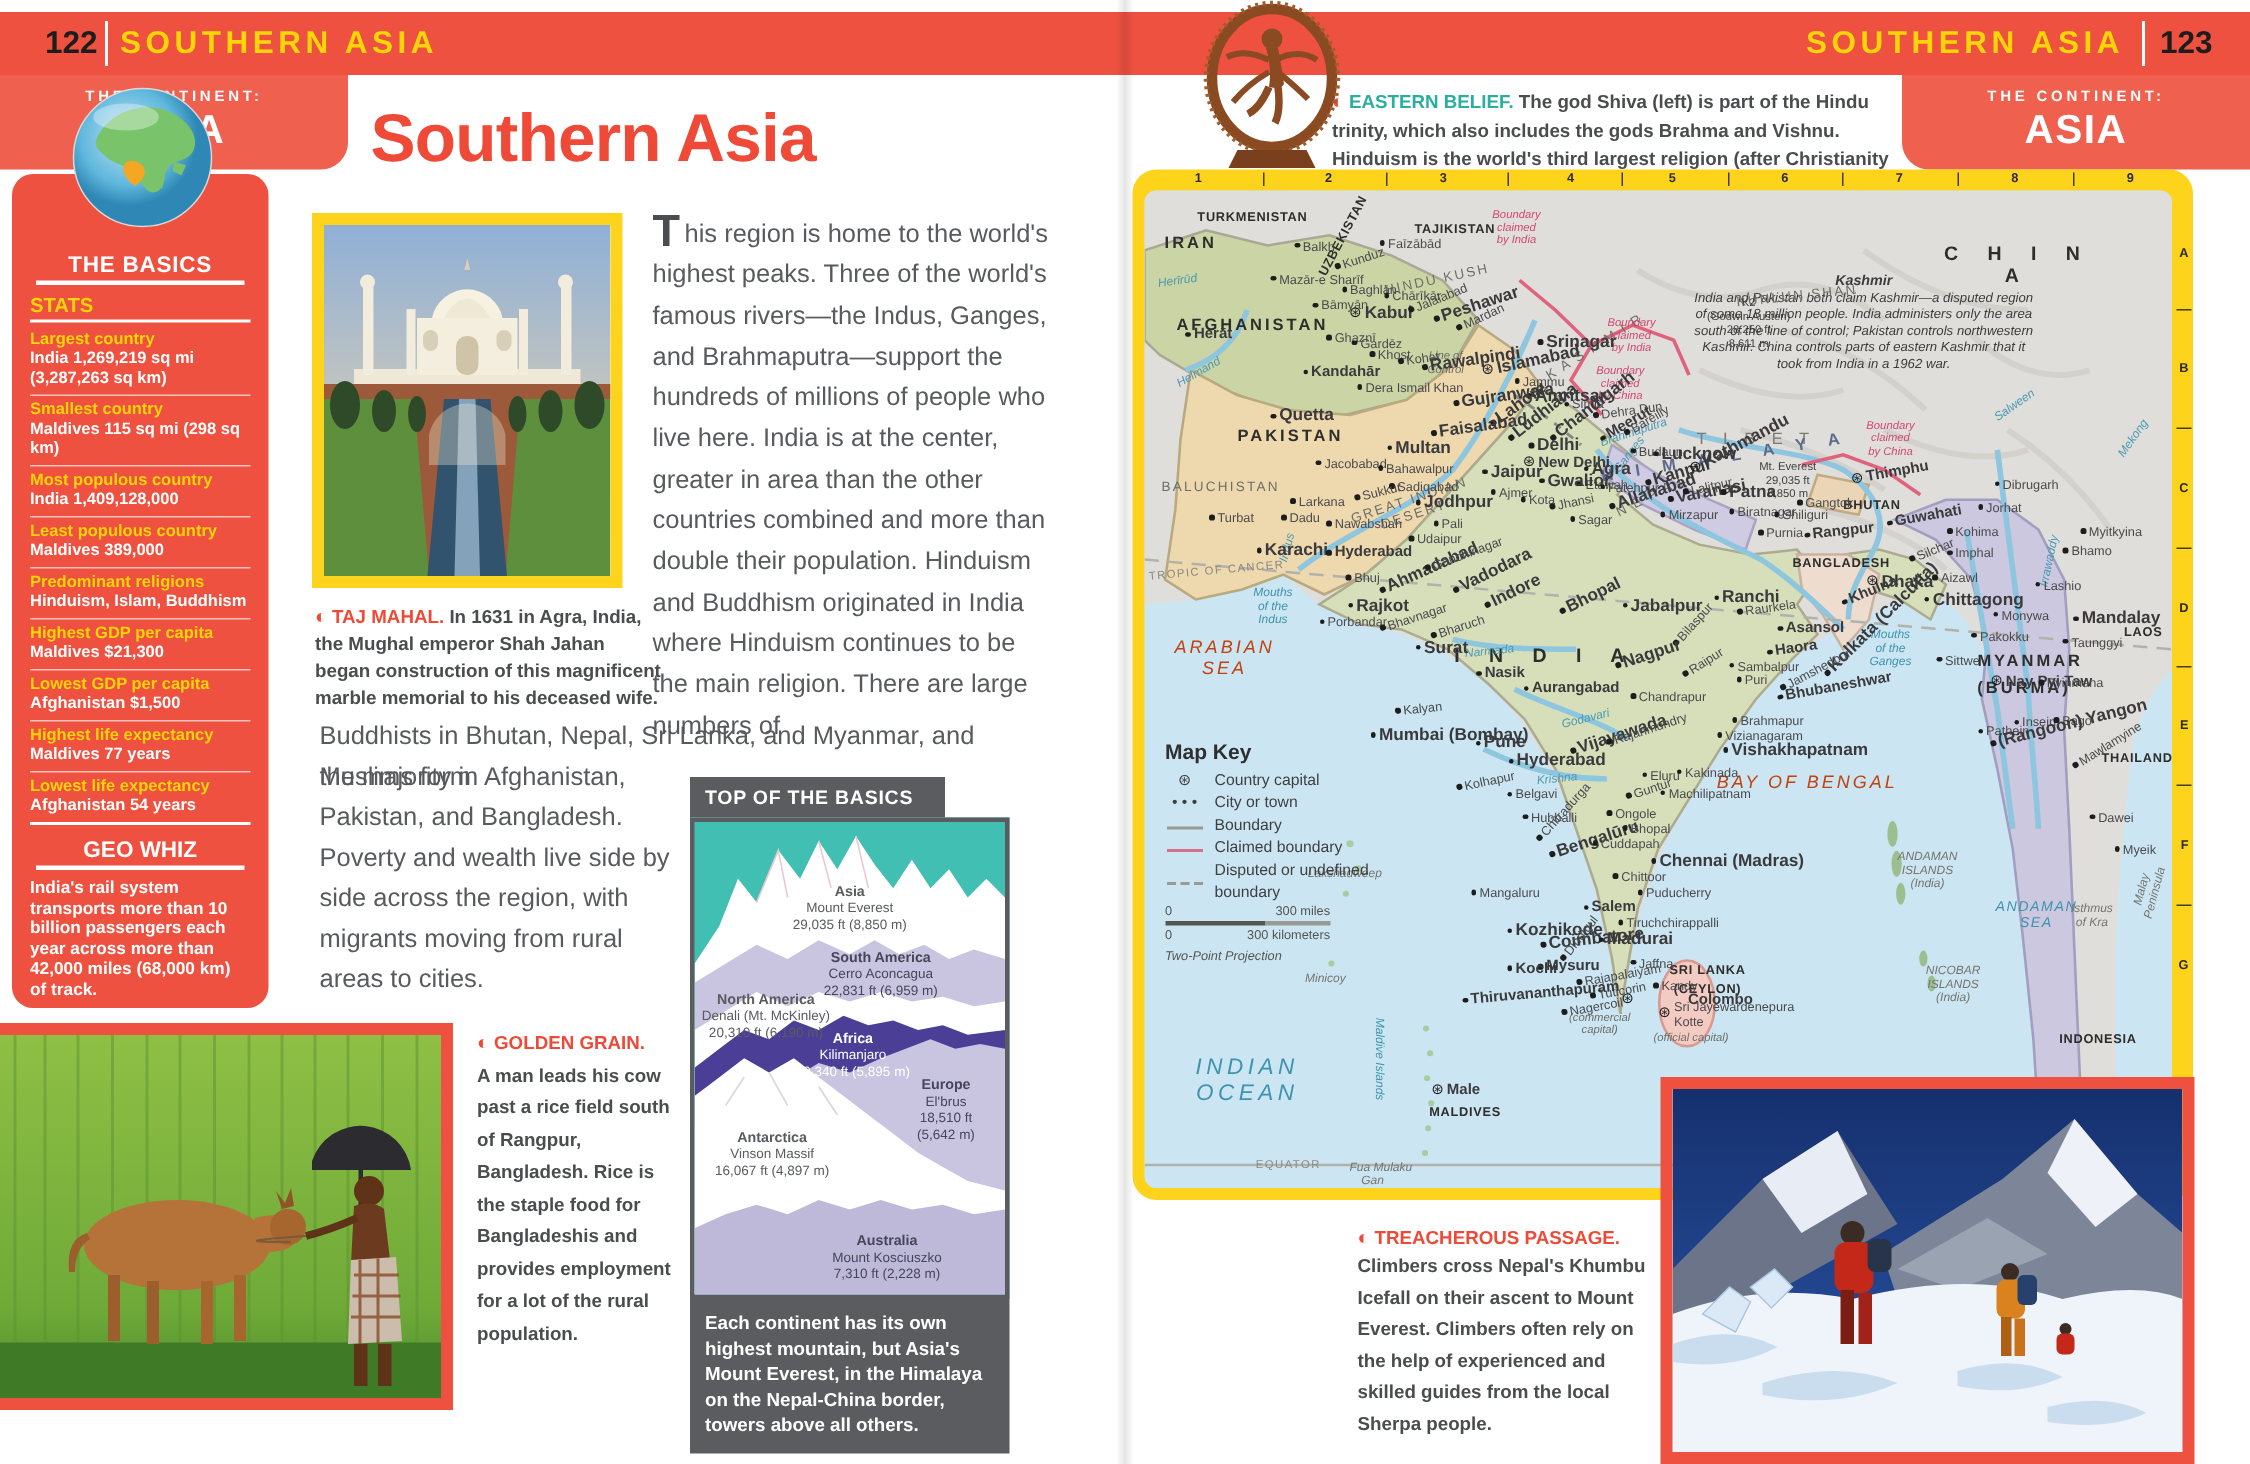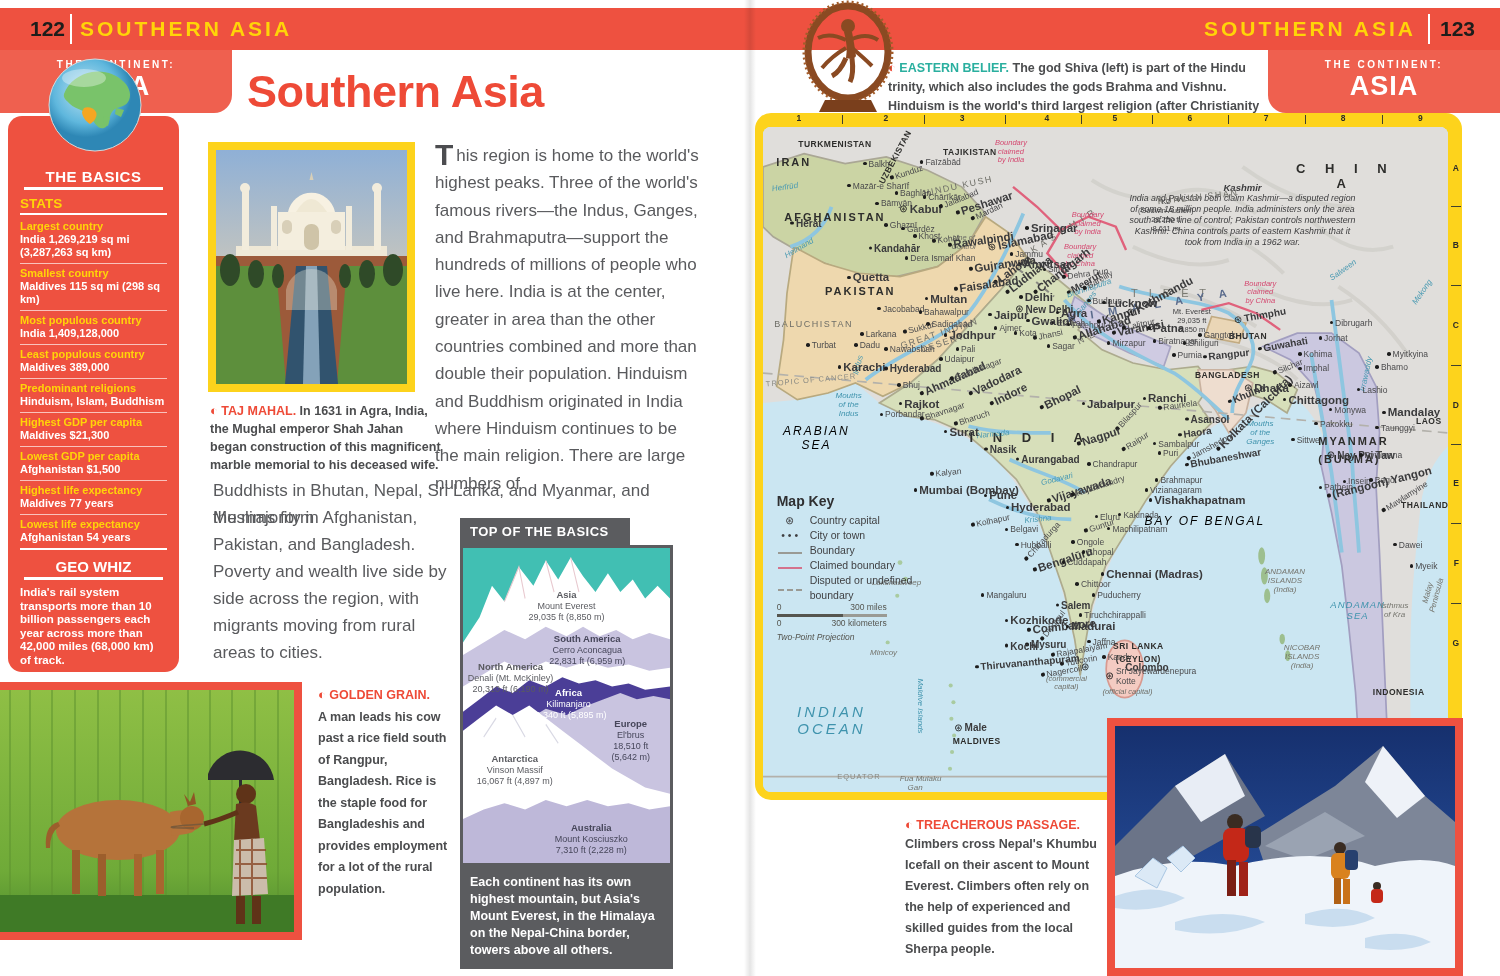--- a/index.html
+++ b/index.html
@@ -73,21 +73,21 @@
   .tick-t{position:absolute;top:2px;width:1px;height:9px;background:#40402e;}
   .tick-r{position:absolute;right:1px;width:10px;height:1px;background:#40402e;}
   .mlb{position:absolute;transform:translate(-50%,-50%);white-space:pre-line;text-align:center;z-index:3;}
   .cn{font-size:11px;font-weight:700;letter-spacing:2px;color:#2d2d2b;}
   .cnx{font-size:13px;font-weight:700;letter-spacing:8px;color:#2d2d2b;}
   .cns{font-size:8.5px;font-weight:700;letter-spacing:.5px;color:#2d2d2b;}
   .rg{font-size:9px;letter-spacing:1.5px;color:#6e6e67;}
   .rgl{font-size:11px;letter-spacing:4px;color:#7a7a72;}
   .him{font-size:11px;font-weight:600;letter-spacing:6px;color:#5a6b8c;}
   .wt{font-size:9.5px;font-style:italic;color:#3f93ad;letter-spacing:1px;}
-  .wtl{font-size:12px;font-style:italic;color:#000000;letter-spacing:2px;text-align:center;}
+  .wtl{font-size:12px;font-style:italic;color:#c2410c;letter-spacing:2px;text-align:center;}
   .wtx{font-size:15px;font-style:italic;color:#3f93ad;letter-spacing:3px;}
   .wts{font-size:8px;font-style:italic;color:#3f93ad;line-height:9px;}
   .isl{font-size:8px;font-style:italic;color:#75756e;line-height:9px;}
   .riv{font-size:8px;font-style:italic;color:#4a9ab2;}
   .pkc{font-size:7.5px;font-style:italic;color:#d4476f;line-height:8.5px;}
   .gn{font-size:7.5px;font-style:italic;color:#6e6e67;line-height:8.5px;}
   .pk2{font-size:7.5px;color:#3f3f41;line-height:9px;}
   .ln{font-size:7.5px;letter-spacing:1px;color:#8a8a83;}
   .city{position:absolute;display:flex;align-items:center;gap:2px;z-index:4;
         font-size:10px;font-weight:700;color:#3a3a3c;transform-origin:left center;}

